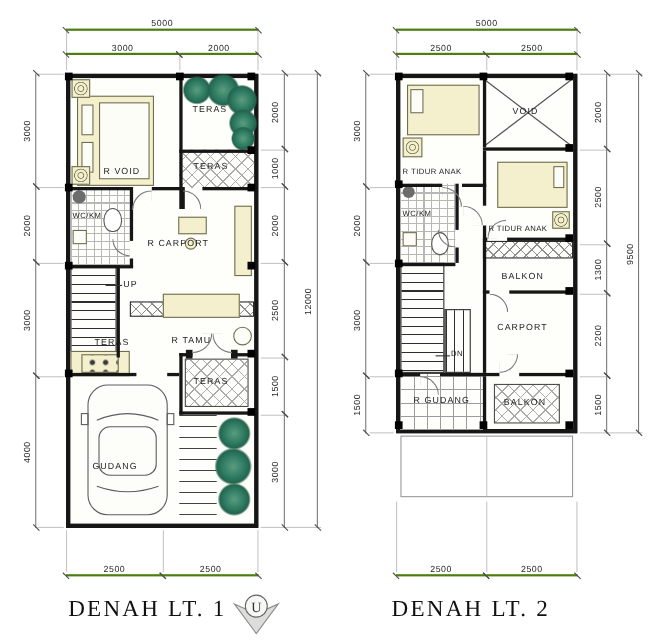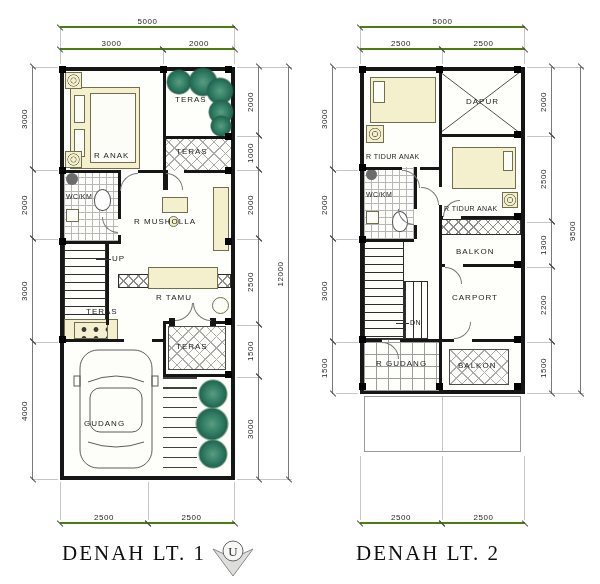--- a/index.html
+++ b/index.html
@@ -121,29 +121,29 @@
   <div class="col" style="left:161px;top:-5px"></div>
   <div class="col" style="left:-5px;top:96px"></div>
   <div class="col" style="left:-5px;top:167px"></div>
   <div class="col" style="left:-5px;top:265px"></div>
   <div class="col" style="left:161px;top:62px"></div>
   <div class="col" style="left:161px;top:96px"></div>
   <div class="col" style="left:161px;top:167px"></div>
   <div class="col" style="left:161px;top:247px"></div>
   <div class="col" style="left:161px;top:300px"></div>
 
-  <div class="lbl" style="left:30px;top:80px">R ANAK</div>
+  <div class="lbl" style="left:30px;top:80px">R VOID</div>
   <div class="lbl" style="left:111px;top:24px">TERAS</div>
   <div class="lbl" style="left:112px;top:76px">TERAS</div>
   <div class="lbl s" style="left:2px;top:122px">WC/KM</div>
-  <div class="lbl" style="left:70px;top:146px">R MUSHOLLA</div>
+  <div class="lbl" style="left:70px;top:146px">R CARPORT</div>
   <div class="lbl" style="left:48px;top:183px">UP</div>
   <div class="leader" style="left:32px;top:188px;width:15px"></div>
   <div class="lbl" style="left:22px;top:236px">TERAS</div>
-  <div class="lbl" style="left:92px;top:222px">R TAMU</div>
+  <div class="lbl" style="left:92px;top:234px">R TAMU</div>
   <div class="lbl" style="left:112px;top:271px">TERAS</div>
   <div class="lbl" style="left:20px;top:348px">GUDANG</div>
 </div>
 
 <div class="plan" style="left:360px;top:67px;width:165px;height:327px">
 
   <div class="tile" style="position:absolute;left:0;top:96px;width:50px;height:72px"></div>
   <div class="treadh" style="position:absolute;left:0;top:168px;width:40px;height:100px"></div>
   <div class="treadv" style="position:absolute;left:40px;top:210px;width:24px;height:58px"></div>
   <div class="cab" style="left:75px;top:148px;width:82px;height:16px"></div>
@@ -202,21 +202,21 @@
   <div class="col" style="left:-5px;top:265px"></div>
   <div class="col" style="left:150px;top:60px"></div>
   <div class="col" style="left:150px;top:142px"></div>
   <div class="col" style="left:150px;top:190px"></div>
   <div class="col" style="left:150px;top:265px"></div>
   <div class="col" style="left:-5px;top:312px"></div>
   <div class="col" style="left:72px;top:312px"></div>
   <div class="col" style="left:150px;top:312px"></div>
 
   <div class="lbl s" style="left:2px;top:82px">R TIDUR ANAK</div>
-  <div class="lbl" style="left:102px;top:26px">DAPUR</div>
+  <div class="lbl" style="left:102px;top:26px">VOID</div>
   <div class="lbl s" style="left:2px;top:120px">WC/KM</div>
   <div class="lbl s" style="left:80px;top:134px">R TIDUR ANAK</div>
   <div class="lbl" style="left:92px;top:176px">BALKON</div>
   <div class="lbl" style="left:88px;top:222px">CARPORT</div>
   <div class="lbl s" style="left:46px;top:248px">DN</div>
   <div class="leader" style="left:32px;top:252px;width:13px"></div>
   <div class="lbl" style="left:12px;top:288px">R GUDANG</div>
   <div class="lbl" style="left:94px;top:290px">BALKON</div>
 </div>
 

